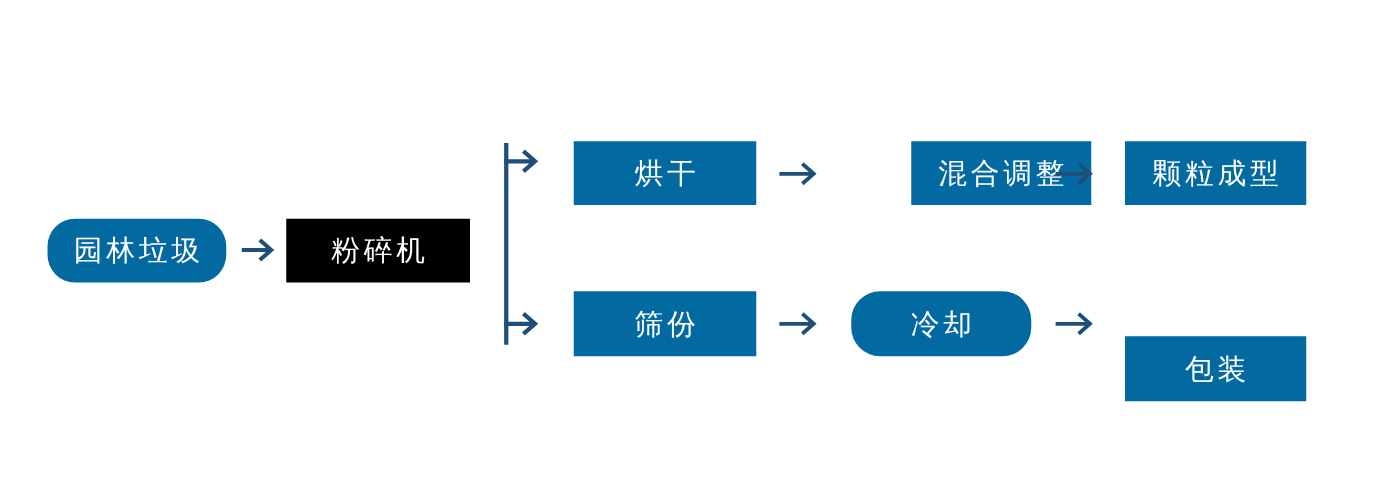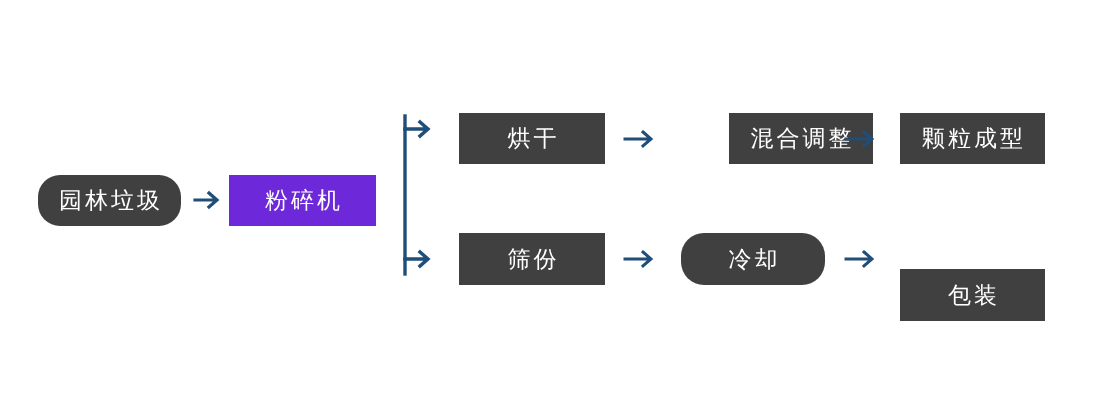--- a/index.html
+++ b/index.html
@@ -25,22 +25,22 @@
     justify-content: center;
     color: #ffffff;
     font-size: 23px;
     letter-spacing: 3px;
     text-indent: 3px;
     font-weight: 400;
     line-height: 1;
     white-space: nowrap;
     box-sizing: border-box;
   }
-  .node-blue { background: #404040; }
-  .node-red  { background: #6d28d9; }
+  .node-blue { background: #0369a1; }
+  .node-red  { background: #000000; }
 
   .arrow {
     position: absolute;
     color: #1F4E79;
     display: flex;
     align-items: center;
     justify-content: center;
   }
   .arrow svg { display: block; }
 

